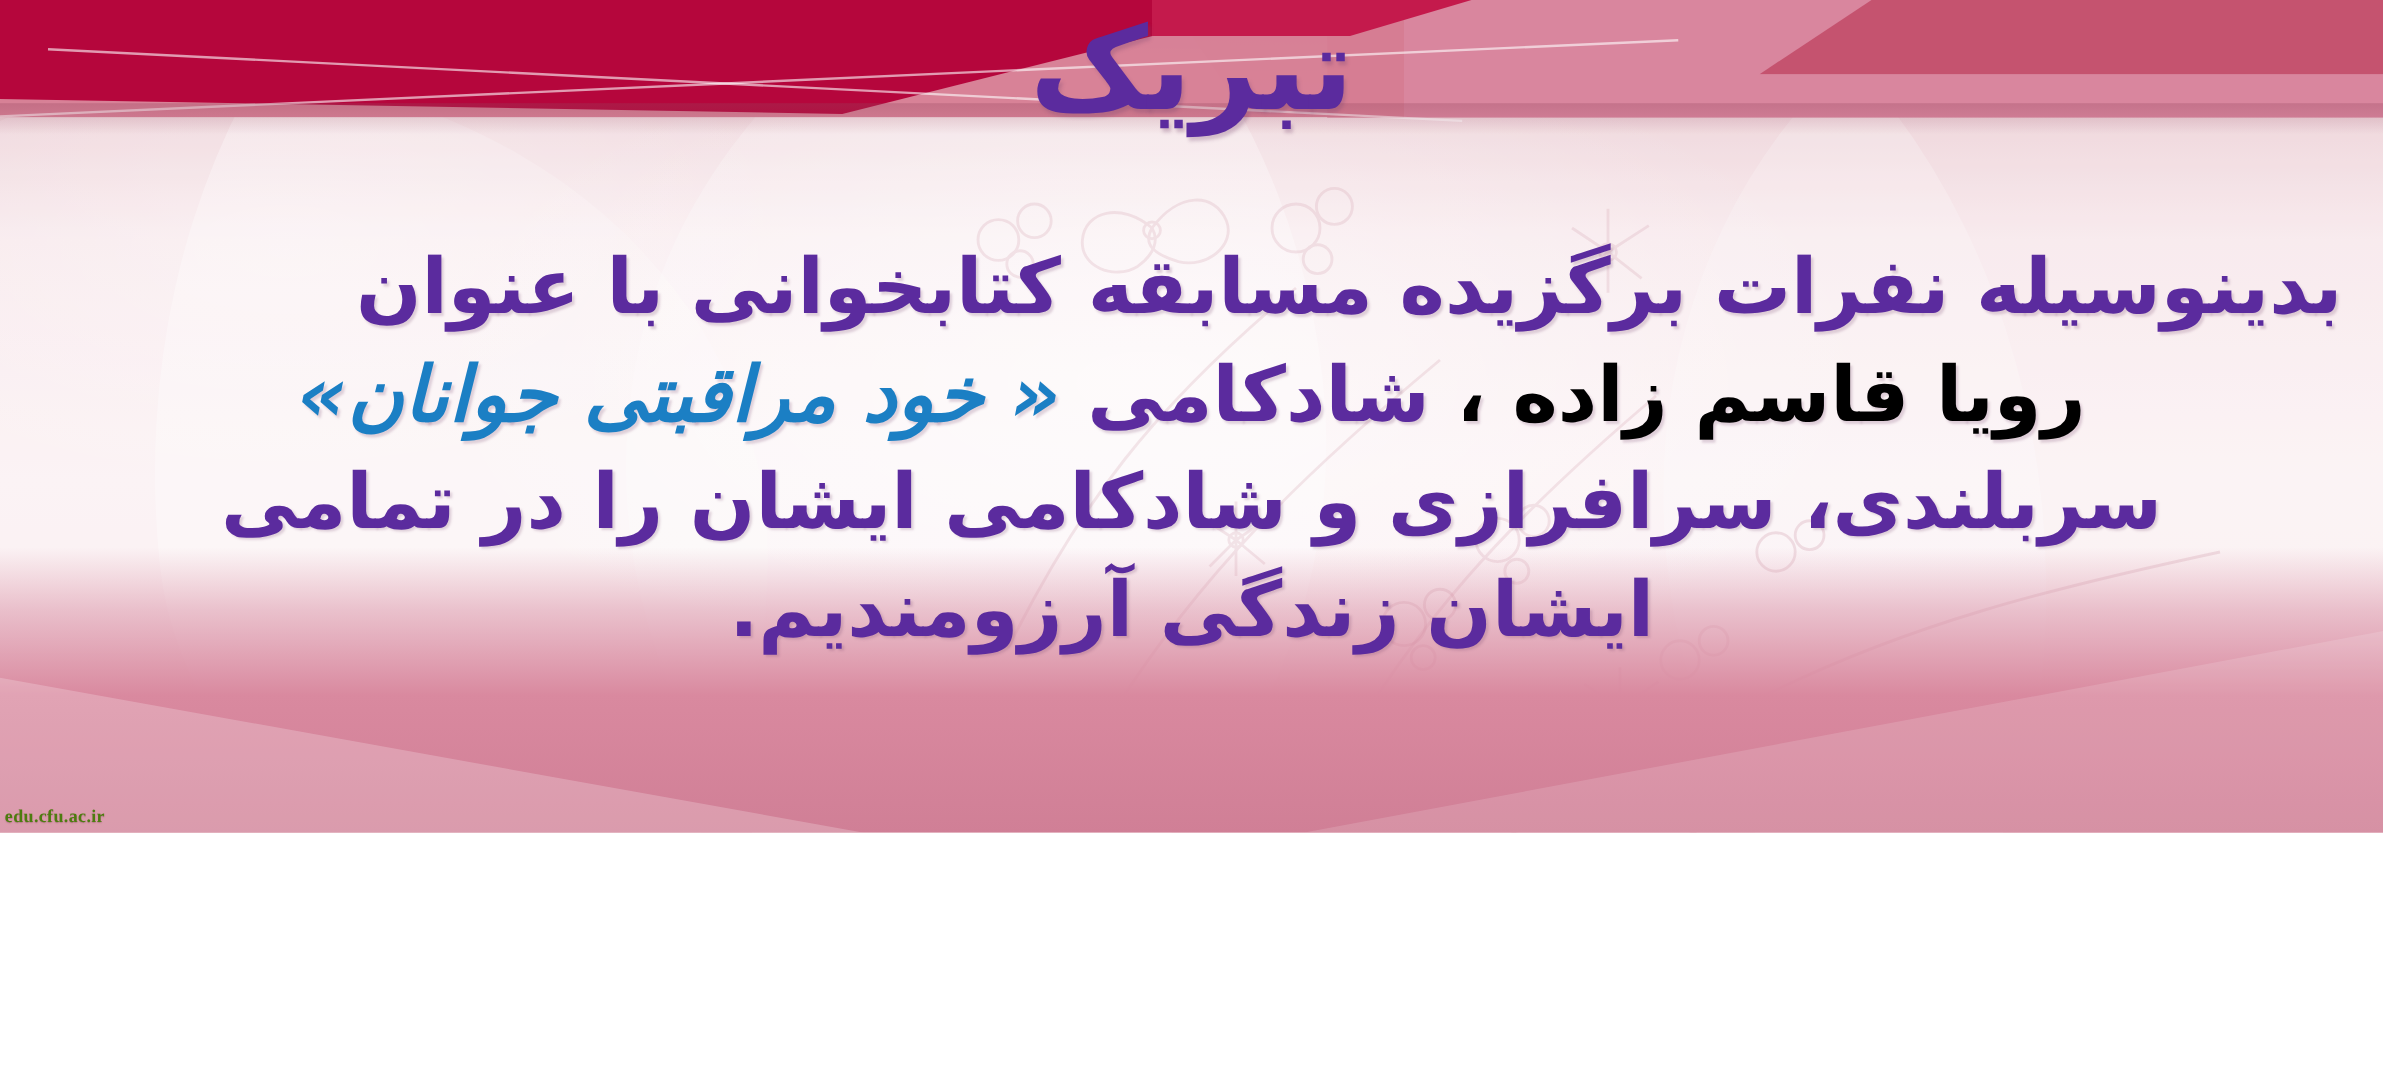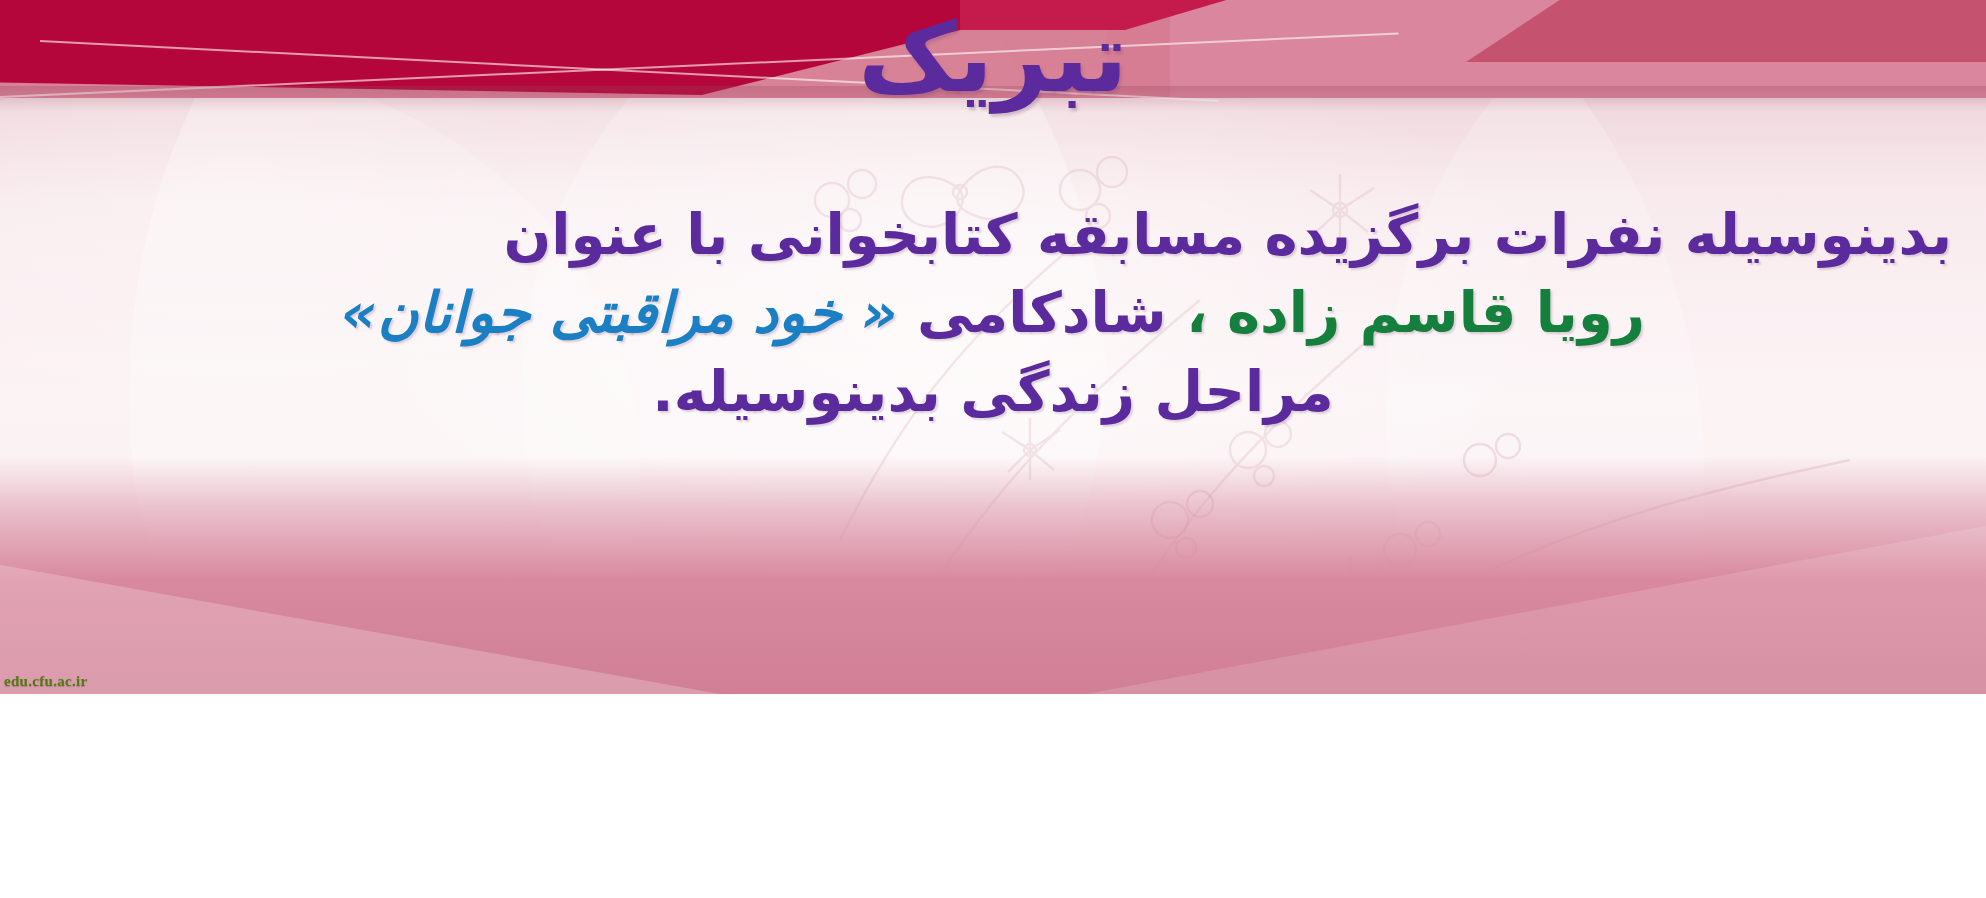--- a/index.html
+++ b/index.html
@@ -192,39 +192,39 @@
     z-index: 6;
   }
 
   .body-block {
     position: absolute;
     top: 196px;
     right: 34px;
     left: 34px;
     z-index: 6;
     text-align: center;
-    font-size: 56px;
+    font-size: 64px;
     font-weight: bold;
     line-height: 1.40;
     color: #5b2b9e;
     text-shadow: 2px 2px 2px rgba(120,70,110,0.22);
   }
   .body-block .line {
     white-space: nowrap;
     display: block;
   }
   .line.l1 { text-align: right; }
   .line.l2 { text-align: center; }
   .line.l3 { text-align: center; }
   .line.l4 { text-align: center; }
   .line.l5 { text-align: center; }
 
   .c-purple  { color: #5b2b9e; }
   .c-blue    { color: #1b7fc4; font-style: italic; }
-  .c-magenta { color: #15803d; }
+  .c-magenta { color: #000000; }
 
   
   .watermark {
     position: absolute;
     left: 4px;
     bottom: 4px;
     font-size: 15px;
     font-weight: bold;
     color: #4d7c0f;
     font-family: Liberation Serif, serif;
@@ -320,22 +320,25 @@
       <span class="c-purple">بدینوسیله نفرات برگزیده مسابقه کتابخوانی با عنوان</span>
     </span>
 
     <span class="line l2">
       <span class="c-magenta">رویا قاسم زاده ،</span>
       <span class="c-purple">شادکامی</span>
       <span class="c-blue">« خود مراقبتی جوانان»</span>
     </span>
 
 
+    <span class="line l4">
+      <span class="c-purple">سربلندی، سرافرازی و شادکامی ایشان را در تمامی</span>
+    </span>
 
     <span class="line l5">
-      <span class="c-purple">مراحل زندگی بدینوسیله.</span>
+      <span class="c-purple">ایشان زندگی آرزومندیم.</span>
     </span>
 
   </div>
 
   <div class="watermark">edu.cfu.ac.ir</div>
 
 </div>
 
 </body></html>

